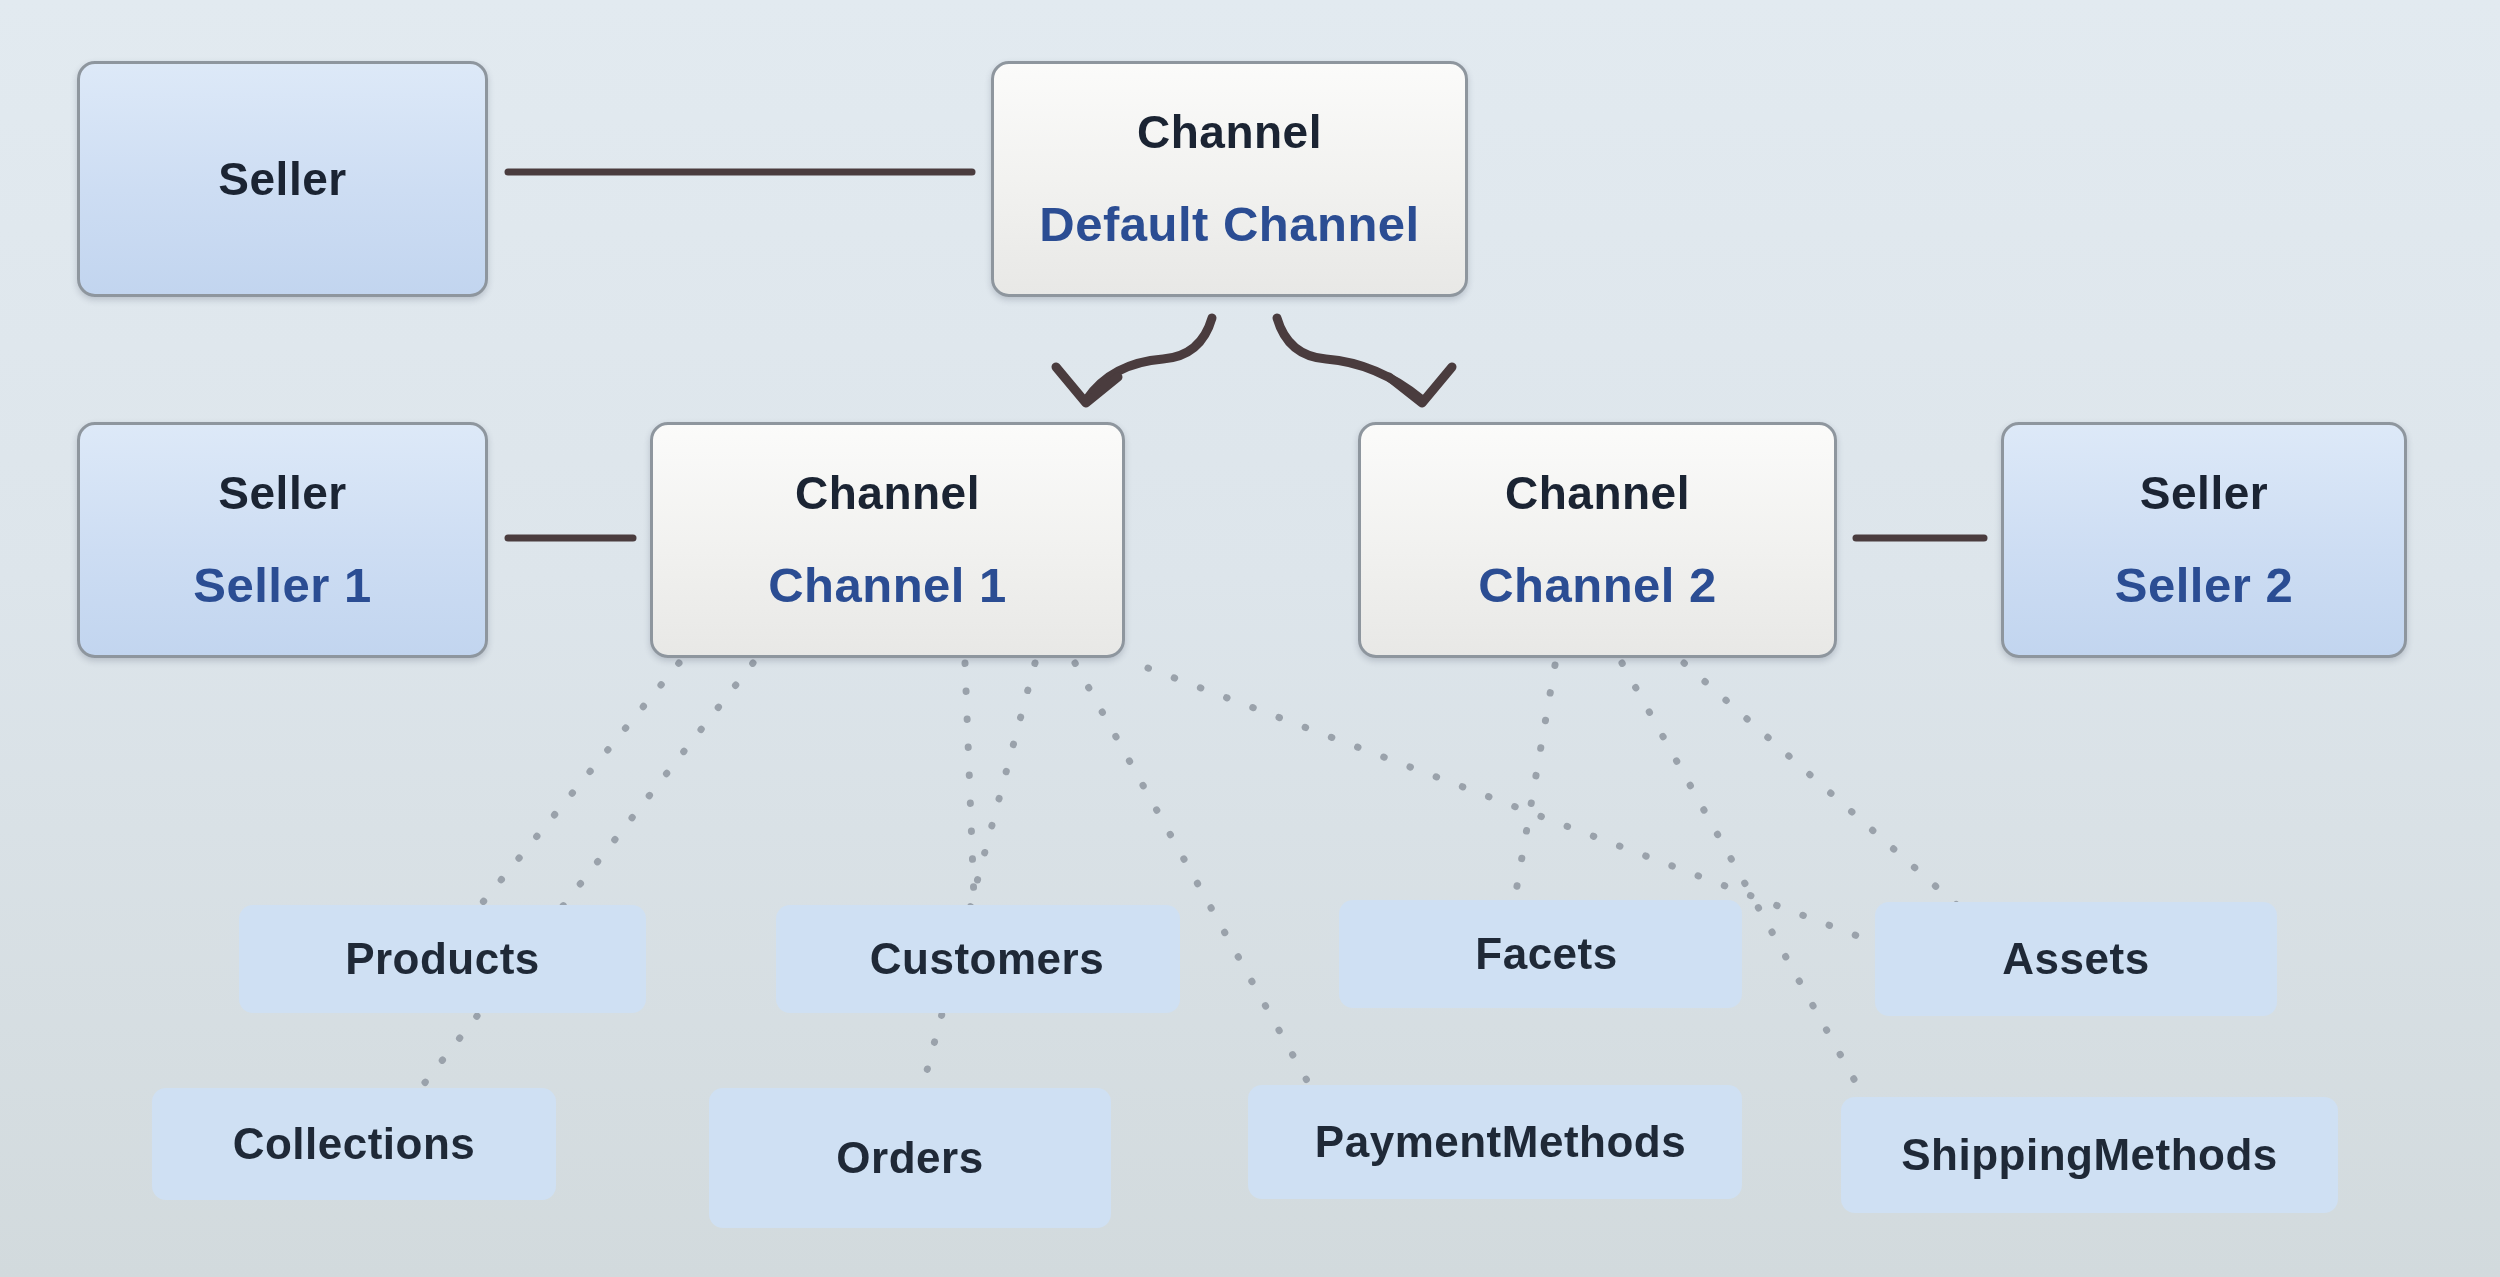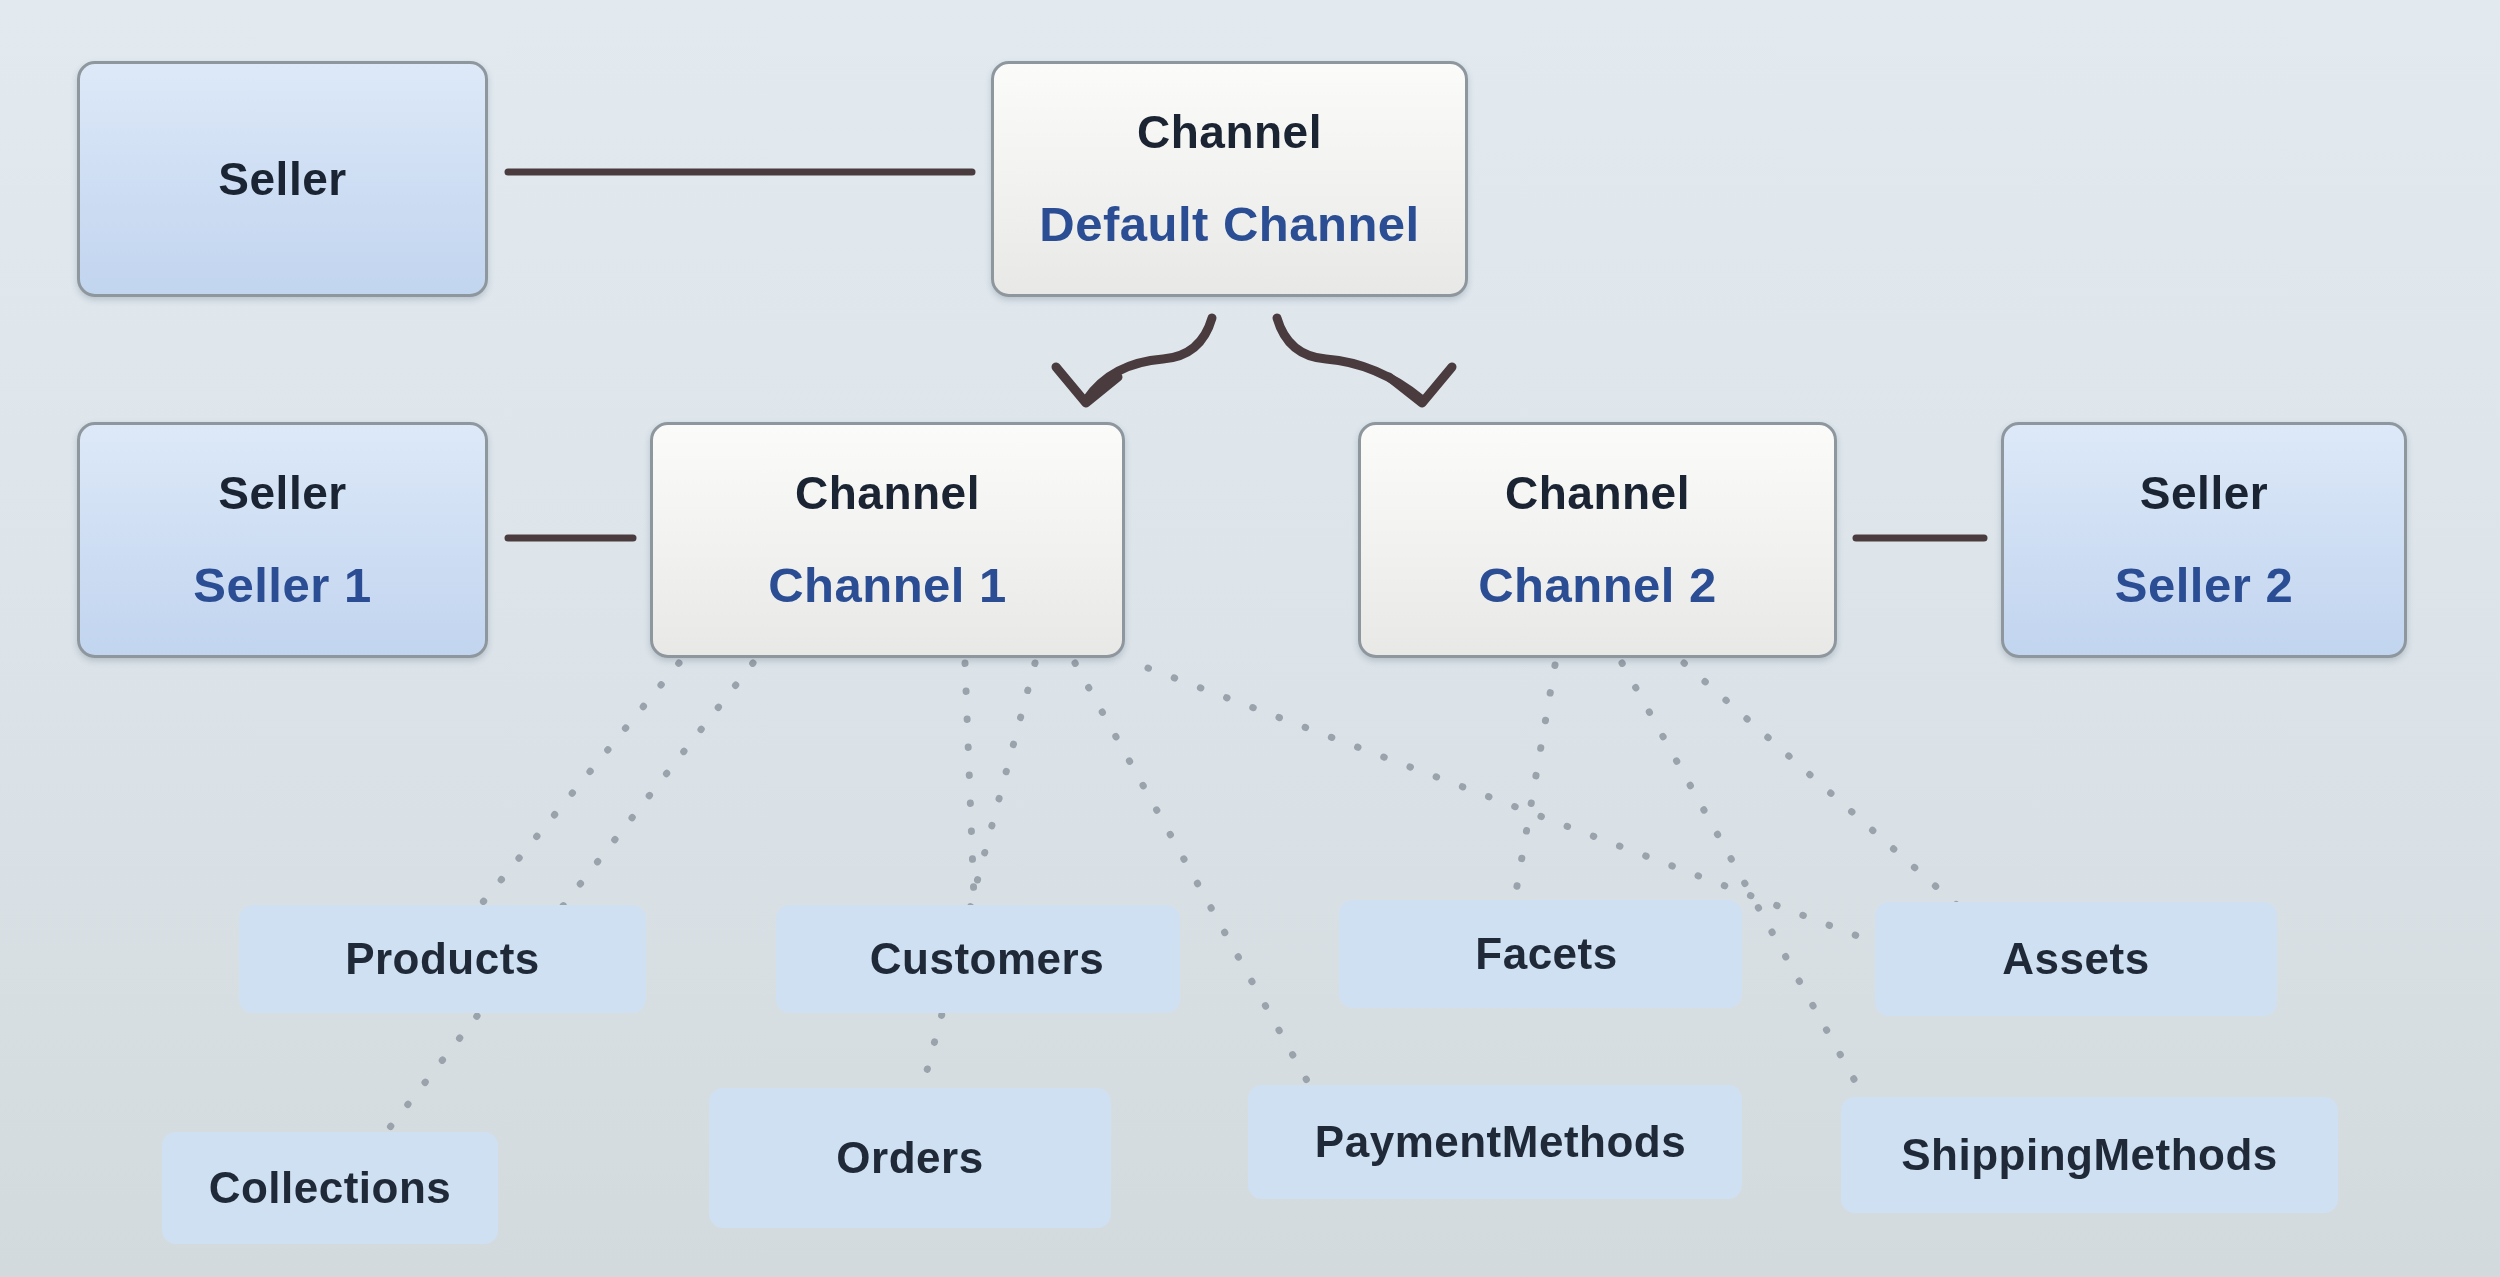--- a/index.html
+++ b/index.html
@@ -122,21 +122,21 @@
       </div>
       <div class="node entity" style="left: 776px; top: 905px; width: 404px; height: 108px; padding-left: 18px;">
         <span class="title">Customers</span>
       </div>
       <div class="node entity" style="left: 1339px; top: 900px; width: 403px; height: 108px; padding-left: 12px;">
         <span class="title">Facets</span>
       </div>
       <div class="node entity" style="left: 1875px; top: 902px; width: 402px; height: 114px;">
         <span class="title">Assets</span>
       </div>
-      <div class="node entity" style="left: 162px; top: 1088px; width: 336px; height: 112px; margin-top: 44px;">
+      <div class="node entity" style="left: 152px; top: 1088px; width: 404px; height: 112px;">
         <span class="title">Collections</span>
       </div>
       <div class="node entity" style="left: 709px; top: 1088px; width: 402px; height: 140px;">
         <span class="title">Orders</span>
       </div>
       <div class="node entity" style="left: 1248px; top: 1085px; width: 494px; height: 114px; padding-left: 11px;">
         <span class="title">PaymentMethods</span>
       </div>
       <div class="node entity" style="left: 1841px; top: 1097px; width: 497px; height: 116px;">
         <span class="title">ShippingMethods</span>

